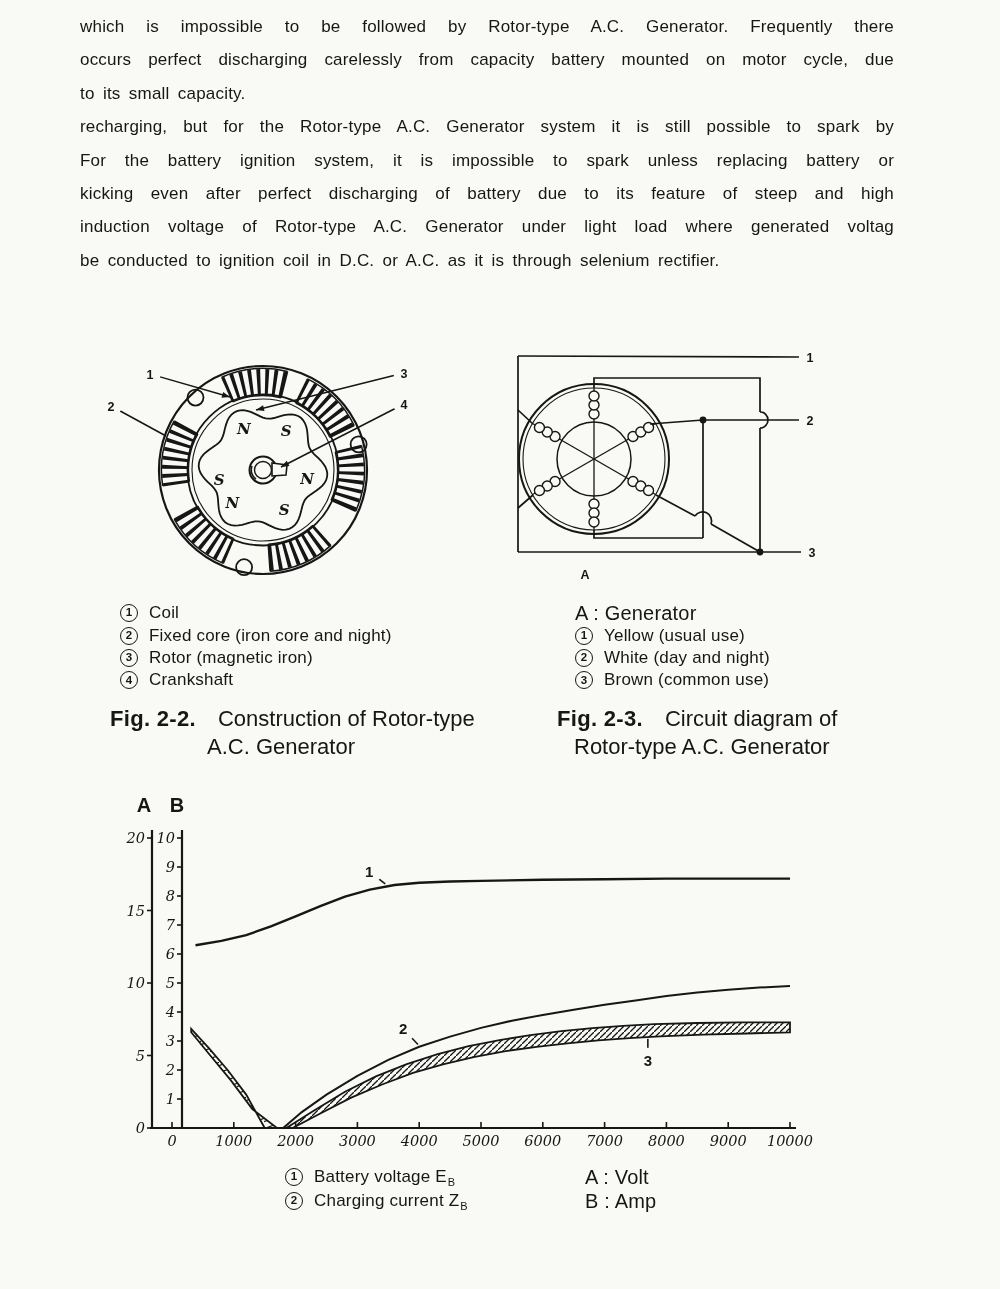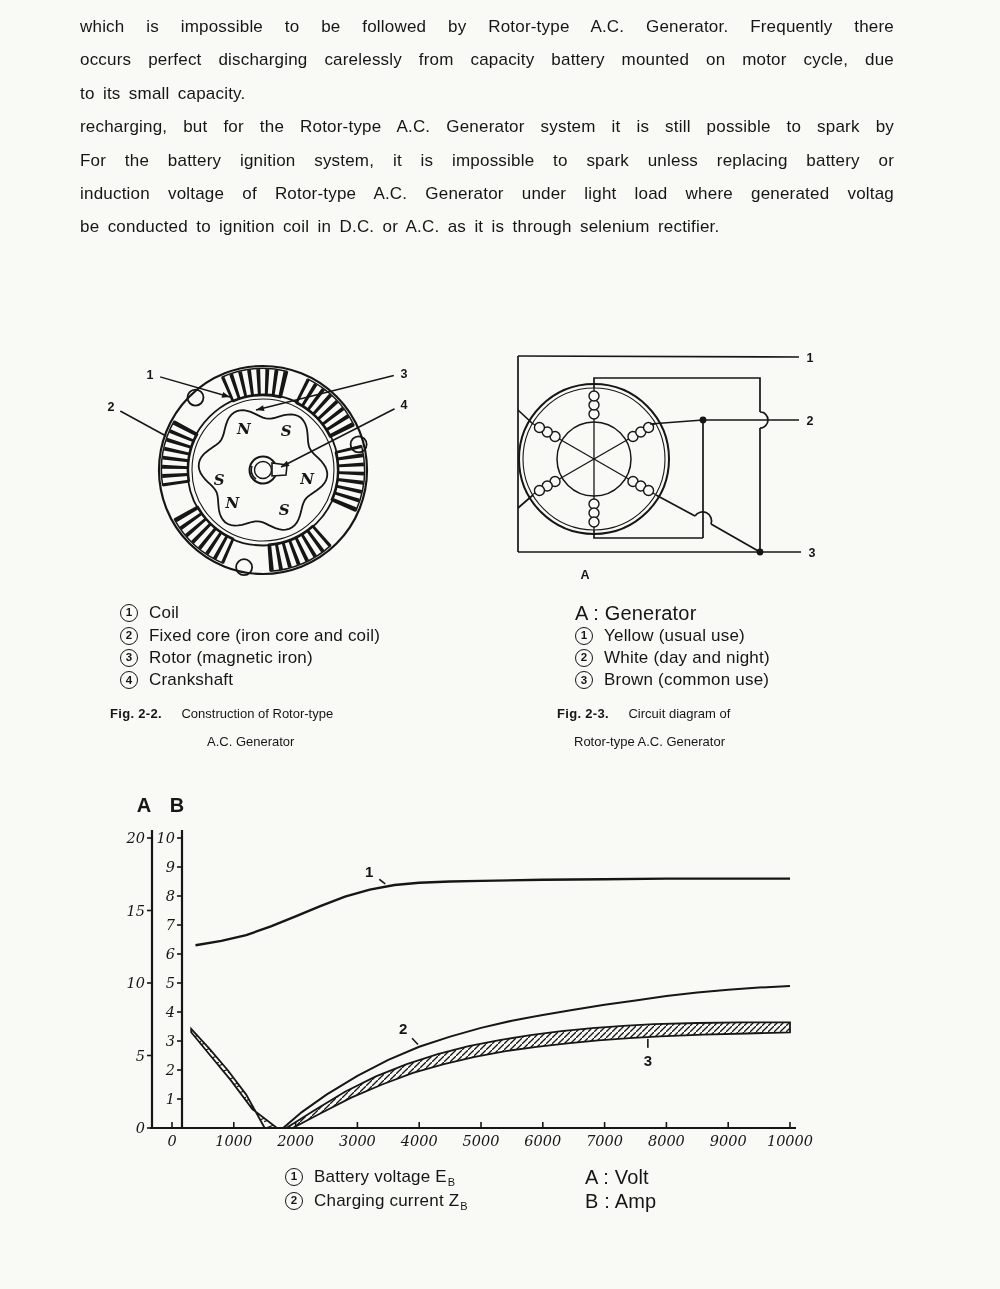--- a/index.html
+++ b/index.html
@@ -8,21 +8,21 @@
   .abs{position:absolute;}
   #text-block{left:80px;top:10px;width:814px;font-size:17px;line-height:33.4px;
               letter-spacing:.2px;word-spacing:3.4px;}
   .tline{height:33.4px;overflow:hidden;white-space:nowrap;}
   .tline.j{white-space:normal;text-align:justify;text-align-last:justify;}
   .legend .lrow{display:flex;align-items:center;gap:11px;height:22.4px;font-size:17px;letter-spacing:.2px;}
   .circ{flex:0 0 auto;display:inline-flex;align-items:center;justify-content:center;
         width:16px;height:16px;border:1.5px solid #161616;border-radius:50%;
         font-size:11.5px;font-weight:700;line-height:1;}
   .plainrow{font-size:20px;height:22.4px;display:flex;align-items:center;letter-spacing:.2px;}
-  .cap{font-size:13px;white-space:nowrap;}
+  .cap{font-size:22px;white-space:nowrap;}
   .capfig{font-weight:700;letter-spacing:.3px;margin-right:16px;}
   .sub{font-size:11px;vertical-align:-4px;margin-left:1px;}
   svg{position:absolute;overflow:visible;}
   svg text{font-family:"Liberation Sans",sans-serif;fill:#161616;stroke:none;}
   .tick{font-family:"DejaVu Serif",serif;font-style:italic;font-size:14.5px;}
   .axl{font-weight:700;font-size:20px;}
   .pole{font-family:"DejaVu Serif",serif;font-style:italic;font-weight:700;font-size:15px;}
   .cnum{font-weight:700;font-size:12.5px;}
   .anum{font-weight:700;font-size:15px;}
 </style>
@@ -30,20 +30,21 @@
 <body>
 
 <div id="page">
 
   <div class="abs" id="text-block">
     <div class="tline j">which is impossible to be followed by Rotor-type A.C. Generator.  Frequently there</div>
     <div class="tline j">occurs perfect discharging carelessly from capacity battery mounted on motor cycle, due</div>
     <div class="tline">to its small capacity.</div>
     <div class="tline j">recharging, but for the Rotor-type A.C. Generator system it is still possible to spark by</div>
     <div class="tline j">For the battery ignition system, it is impossible to spark unless replacing battery or</div>
+    <div class="tline j">kicking even after perfect discharging of battery due to its feature of steep and high</div>
     <div class="tline j">induction voltage of Rotor-type A.C. Generator under light load where generated voltag</div>
     <div class="tline">be conducted to ignition coil in D.C. or A.C. as it is through selenium rectifier.</div>
   </div>
 
   <svg id="fig22-svg" class="abs" style="left:90px;top:345px" width="330" height="262" viewBox="0 0 330 262">
       <circle cx="173" cy="125" r="104" stroke-width="2.2" fill="none" stroke="#161616"></circle>
       <circle cx="173" cy="125" r="75.5" stroke-width="1.8" fill="none" stroke="#161616"></circle>
       <circle cx="173" cy="125" r="71" stroke-width="1.1" fill="none" stroke="#161616"></circle>
       <polygon points="236.6,125.0 235.3,121.7 233.3,118.7 231.0,115.8 228.4,113.2 225.9,110.8 223.6,108.6 221.6,106.3 220.1,104.0 219.0,101.6 218.4,98.8 218.0,95.8 217.8,92.5 217.5,88.9 217.1,85.3 216.3,81.7 215.0,78.3 213.2,75.3 210.9,72.8 208.1,71.0 204.8,69.9 201.3,69.4 197.7,69.6 194.0,70.2 190.5,71.1 187.2,72.1 184.1,73.0 181.1,73.6 178.4,73.7 175.7,73.4 173.0,72.6 170.2,71.4 167.2,69.9 164.0,68.4 160.7,66.9 157.1,65.8 153.6,65.2 150.1,65.3 146.8,66.1 143.8,67.7 141.2,69.9 139.0,72.7 137.4,75.9 136.1,79.4 135.1,82.9 134.3,86.3 133.5,89.4 132.5,92.2 131.3,94.7 129.7,96.9 127.6,98.8 125.2,100.6 122.4,102.5 119.5,104.5 116.6,106.7 113.8,109.1 111.5,111.9 109.8,115.0 108.9,118.3 108.7,121.6 109.4,125.0 110.7,128.3 112.7,131.3 115.0,134.2 117.6,136.8 120.1,139.2 122.4,141.4 124.4,143.7 125.9,146.0 127.0,148.4 127.6,151.2 128.0,154.2 128.2,157.5 128.5,161.1 128.9,164.7 129.7,168.3 131.0,171.7 132.8,174.7 135.1,177.2 137.9,179.0 141.2,180.1 144.7,180.6 148.3,180.4 152.0,179.8 155.5,178.9 158.8,177.9 161.9,177.0 164.9,176.4 167.6,176.3 170.3,176.6 173.0,177.4 175.8,178.6 178.8,180.1 182.0,181.6 185.3,183.1 188.9,184.2 192.4,184.8 195.9,184.7 199.2,183.9 202.2,182.3 204.8,180.1 207.0,177.3 208.6,174.1 209.9,170.6 210.9,167.1 211.7,163.7 212.5,160.6 213.5,157.8 214.7,155.3 216.3,153.1 218.4,151.2 220.8,149.4 223.6,147.5 226.5,145.5 229.4,143.3 232.2,140.9 234.5,138.1 236.2,135.0 237.1,131.7 237.3,128.4 236.6,125.0" stroke-width="1.8" fill="none" stroke="#161616"></polygon>
       <text x="153.98217822166853" y="89.21614958335076" fill="#161616" class="pole" text-anchor="middle">N</text>
@@ -157,21 +158,21 @@
       <text x="95" y="238.5" fill="#161616" class="cnum" text-anchor="middle">A</text>
     </svg>
 
   <div class="abs legend" style="left:120px;top:602px">
     <div class="lrow">
       <span class="circ">1</span>
       <span>Coil</span>
       </div>
     <div class="lrow">
       <span class="circ">2</span>
-      <span>Fixed core (iron core and coil)</span>
+      <span>Fixed core (iron core and night)</span>
       </div>
     <div class="lrow">
       <span class="circ">3</span>
       <span>Rotor (magnetic iron)</span>
       </div>
     <div class="lrow">
       <span class="circ">4</span>
       <span>Crankshaft</span>
       </div>
   </div>

